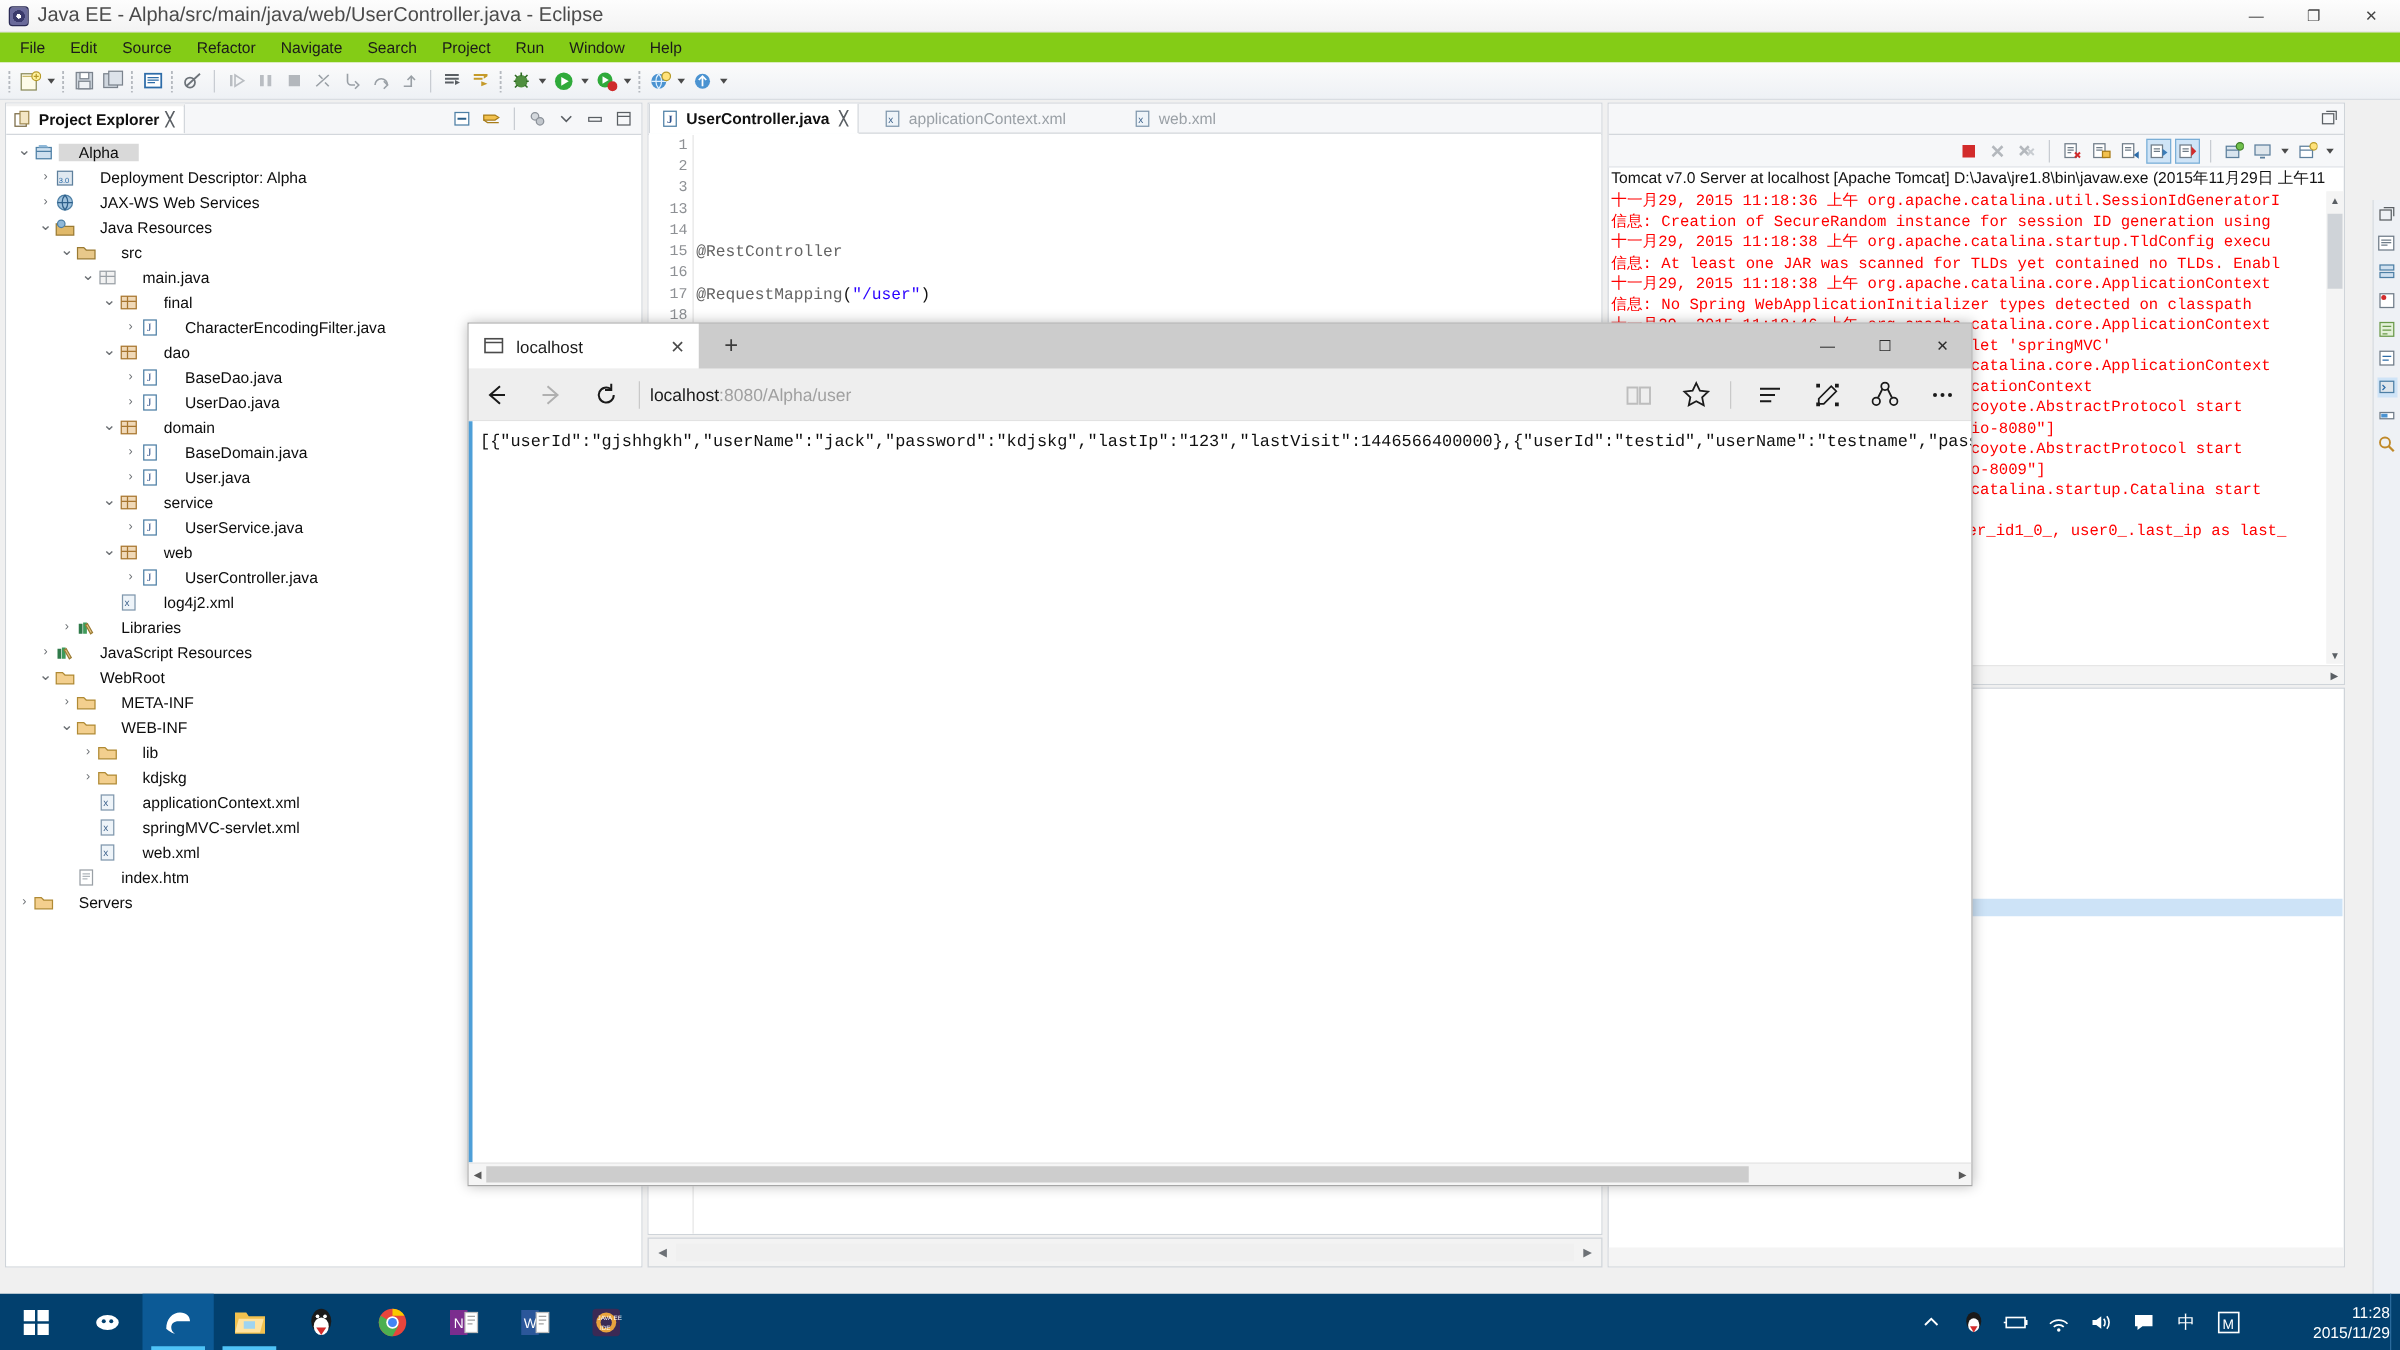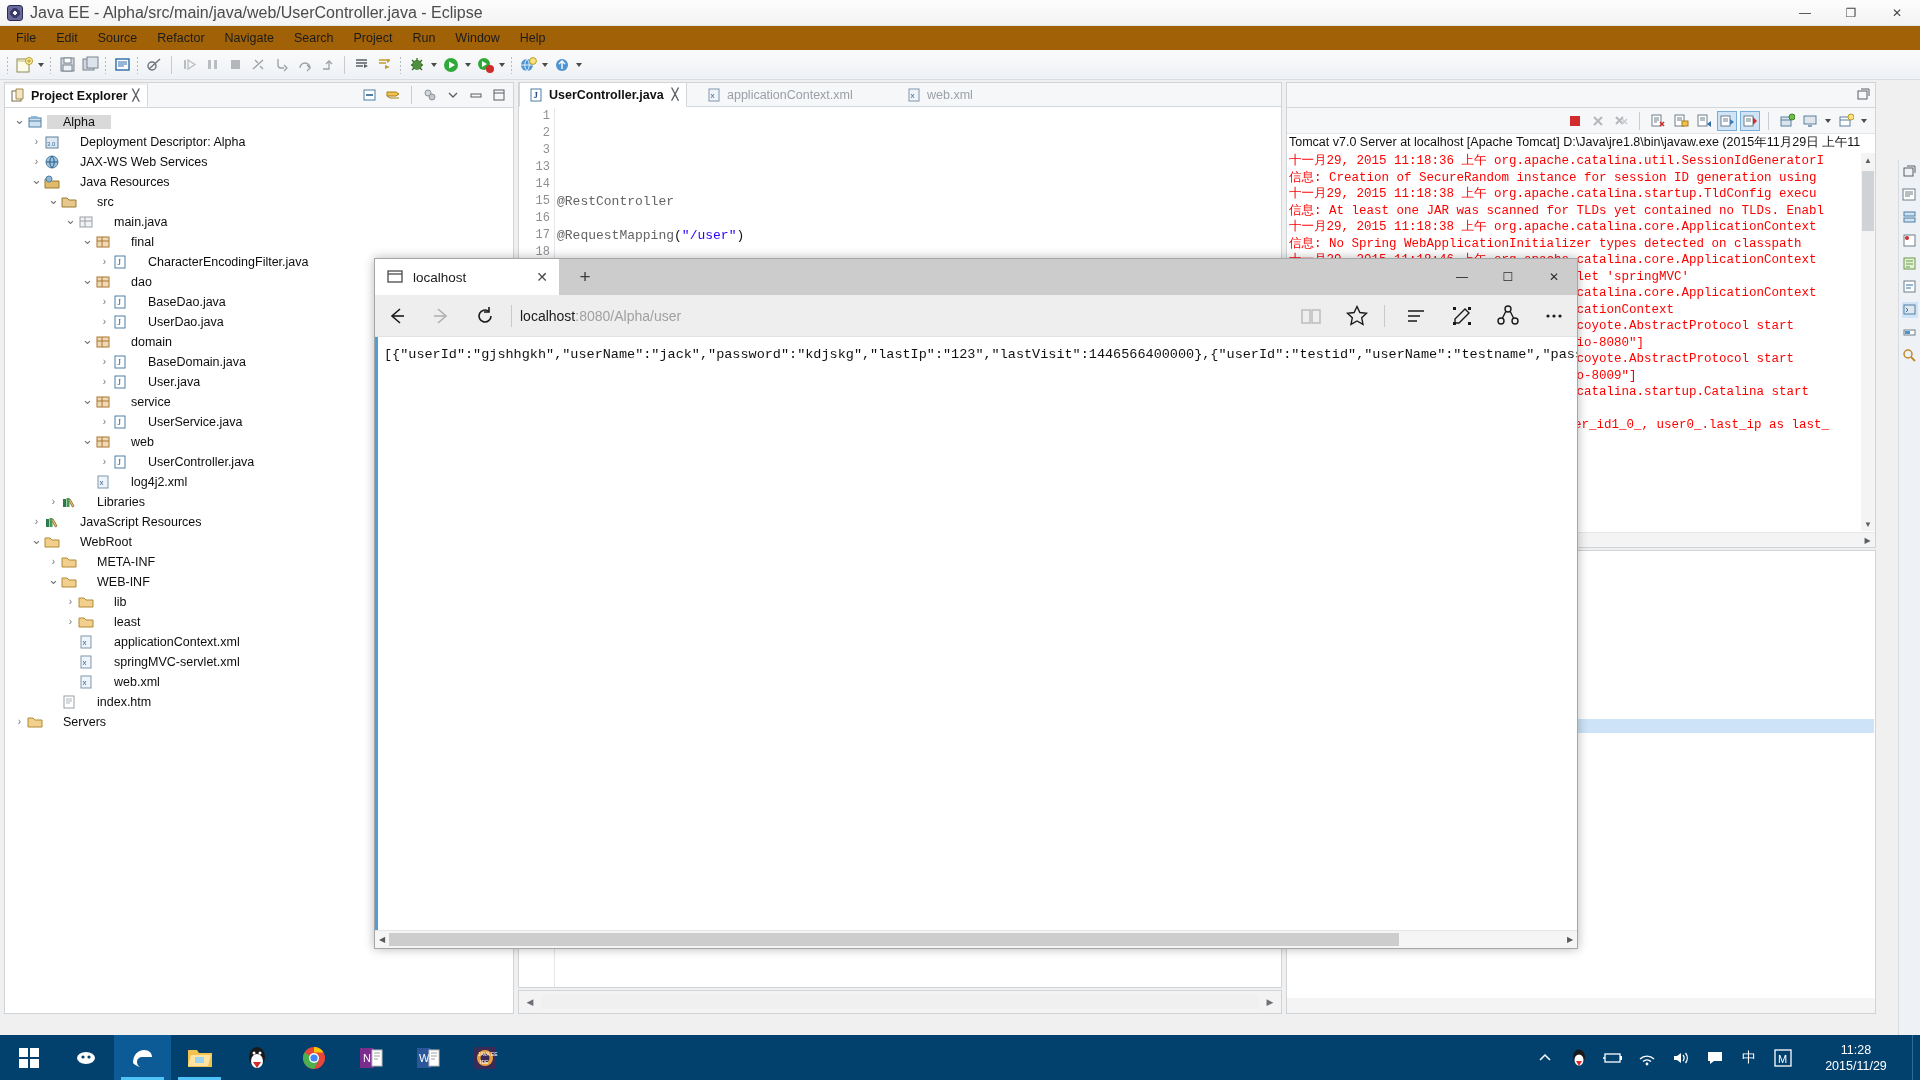--- a/index.html
+++ b/index.html
@@ -34,21 +34,21 @@
   .win-title .ttl { font-size: 16px; color:#4b4b4b; }
   .win-btns { position:absolute; right:0; top:0; height:26px; display:flex; }
   .win-btns div {
     width:46px; height:26px; display:flex; align-items:center; justify-content:center;
     font-size:12px; color:#444;
   }
 
   
   .menubar {
     position:absolute; left:0; top:26px; width:1920px; height:24px;
-    background:#a16207;
+    background:#84cc16;
     display:flex; align-items:center; padding-left:6px;
   }
   .menubar span {
     font-size:12.5px; color:#1b1b1b; padding:3px 10px; cursor:default;
   }
 
   
   .toolbar {
     position:absolute; left:0; top:50px; width:1920px; height:30px;
     background: linear-gradient(#fbfbfb,#eef1f5);
@@ -217,21 +217,21 @@
 
   
   #taskbar { position:absolute; left:0; bottom:0; width:1920px; height:45px; background:#02406e; display:flex; align-items:center;}
   .tb-item { width:57px; height:45px; display:flex; align-items:center; justify-content:center; position:relative;}
   .tb-item.active { background:#0c5a96; }
   .tb-item.active::after, .tb-item.run::after {
     content:""; position:absolute; bottom:0; left:7px; right:7px; height:3px; background:#4fc3f7;
   }
   .tray { position:absolute; right:0; top:0; height:45px; display:flex; align-items:center; gap:0; }
   .tray .ti { width:34px; height:45px; display:flex; align-items:center; justify-content:center; color:#fff;}
-  .clock { width:112px; height:45px; display:flex; flex-direction:column; align-items:center;
+  .clock { width:112px; height:45px; display:flex; flex-direction:column; align-items:flex-end;
            justify-content:center; color:#fff; font-size:12.5px; line-height:16px;}
   .showdesk { width:8px; height:45px; border-left:1px solid #2a6a9c;}
 </style>
 </head>
 <body>
 
 <div id="root">
 
   <div id="eclipse">
 
@@ -777,21 +777,21 @@
             </div>
             <div class="tree-row" style="padding-left: 59px;">
               <span class="exp">
                 <i>›</i>
               </span>
               <span class="ic">
                 <svg width="16" height="16">
                   <path d="M1 4h5l2 2h7v7H1z" fill="#f3cf8e" stroke="#b08a34"></path>
                 </svg>
               </span>
-              <span class="lbl">least</span>
+              <span class="lbl">kdjskg</span>
             </div>
             <div class="tree-row" style="padding-left: 59px;">
               <span class="exp"></span>
               <span class="ic">
                 <svg width="16" height="16">
                   <rect x="3" y="2" width="10" height="12" fill="#eef4f9" stroke="#7f97ac"></rect>
                   <text x="4.5" y="11" font-size="8" fill="#3a5f8a" font-family="Liberation Sans">x</text>
                 </svg>
               </span>
               <span class="lbl">applicationContext.xml</span>

